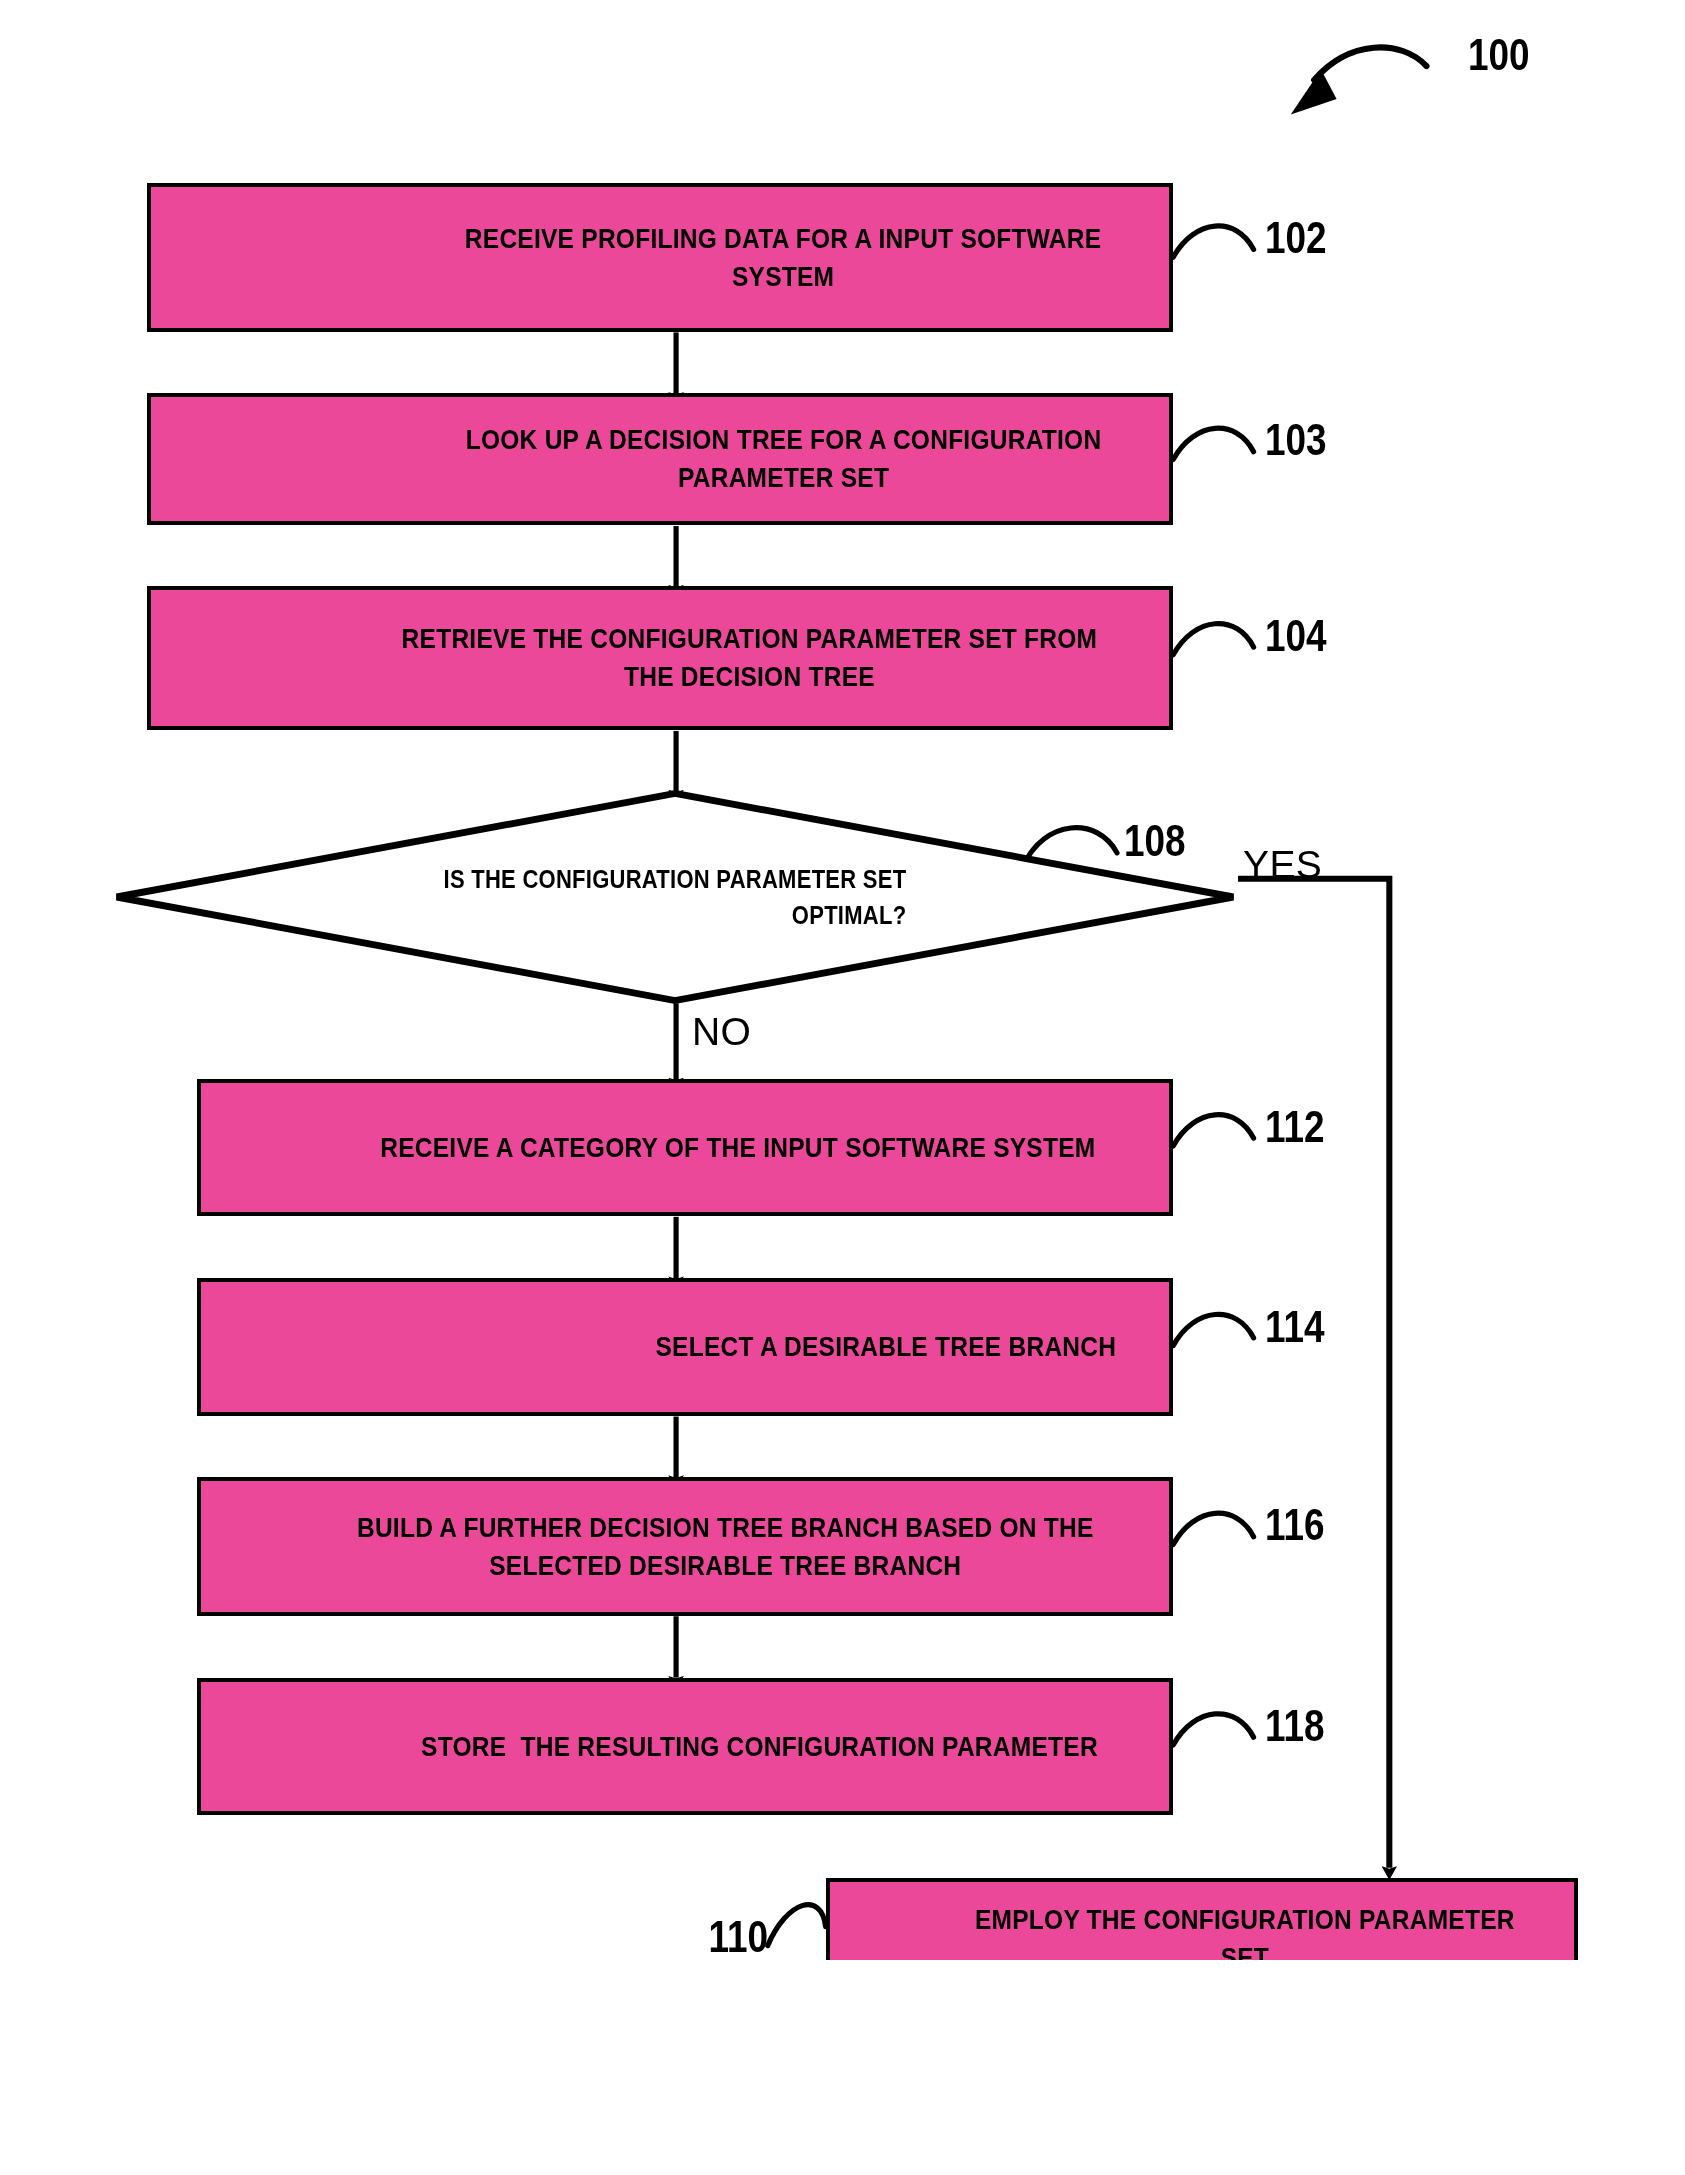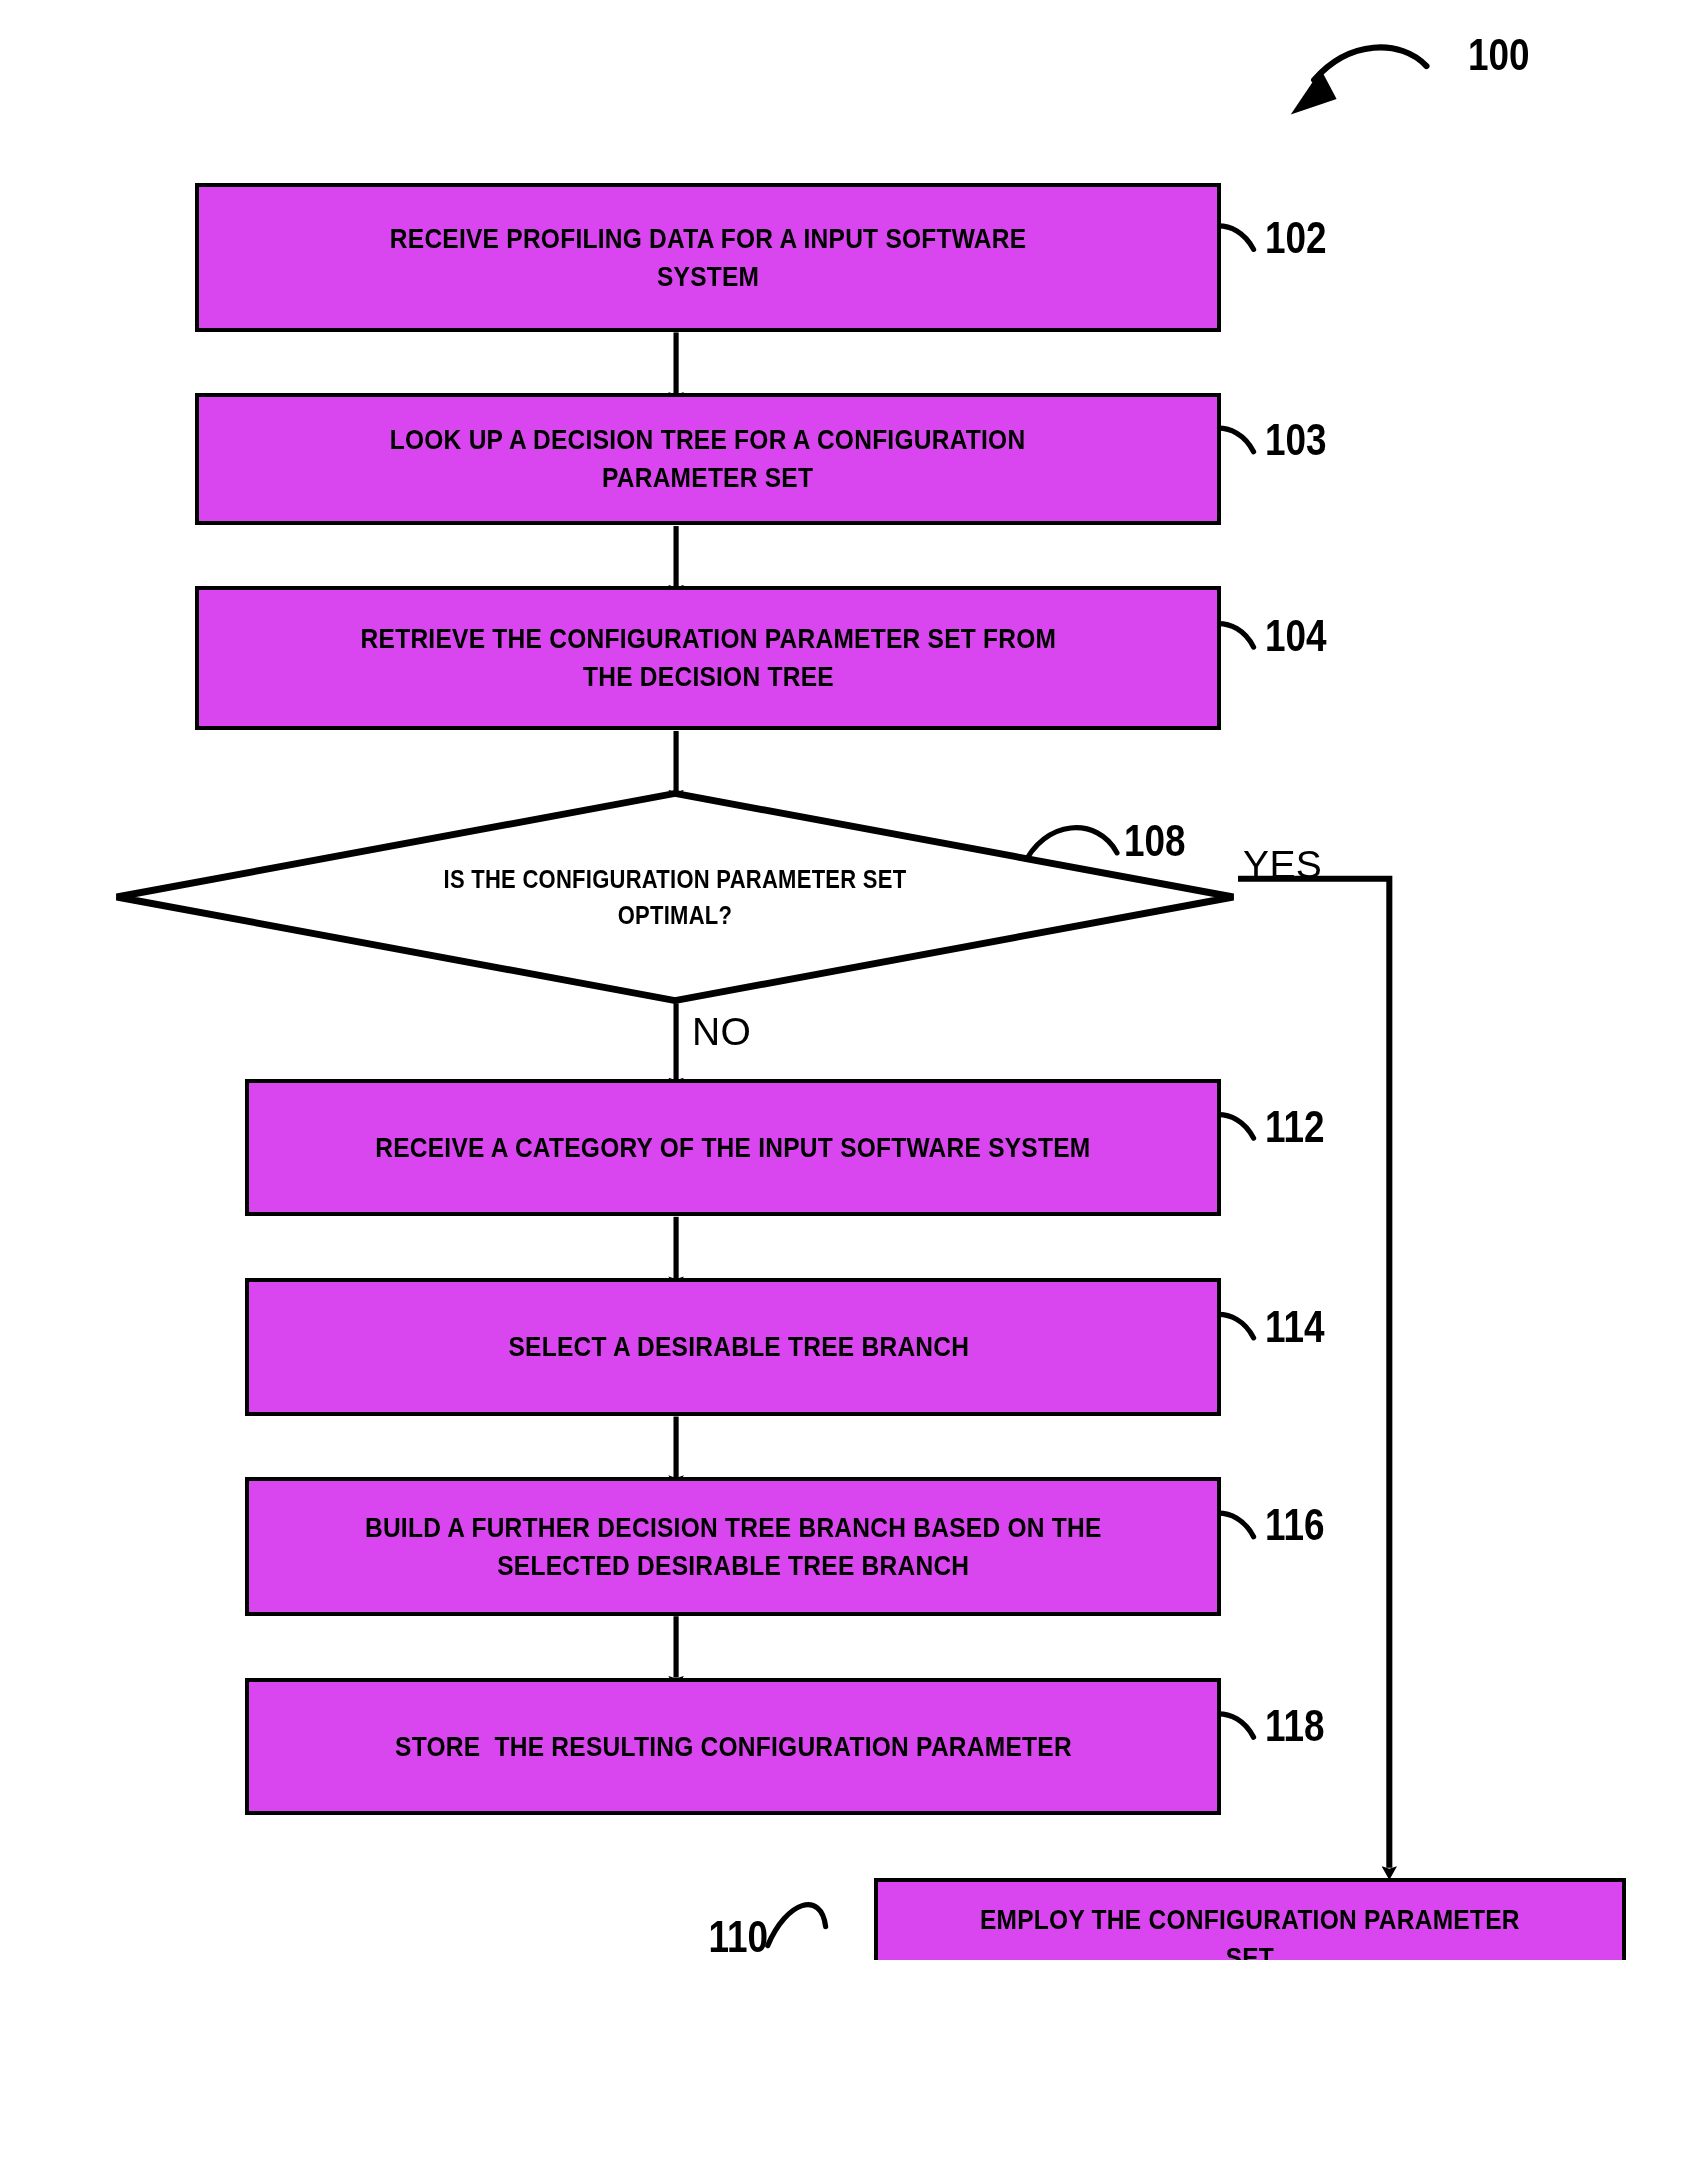--- a/index.html
+++ b/index.html
@@ -16,27 +16,26 @@
     width: 1685px;
     height: 1960px;
     background: #ffffff;
     overflow: hidden;
   }
   
   .box {
     position: absolute;
     box-sizing: border-box;
     border: 4.3px solid #000;
-    background: #d946ef;
+    background: #ec4899;
     display: flex;
     align-items: center;
-    justify-content: center;
+    justify-content: flex-end;
     text-align: center;
     padding: 3.5px 15.6px;
-    margin-left: 48px;
   }
   .box .txt {
     font-family: "Liberation Sans", sans-serif;
     font-weight: bold;
     font-size: 28.5px;
     line-height: 1.32;
     letter-spacing: 0.3px;
     transform: scaleX(0.86);
     transform-origin: center center;
     white-space: pre-wrap;
@@ -52,21 +51,21 @@
   }
   .diamond-label {
     position: absolute;
     left: 0;
     top: 0;
     width: 100%;
     height: 100%;
     display: flex;
     align-items: center;
     justify-content: center;
-    text-align: center;
+    text-align: right;
     pointer-events: none;
   }
   .diamond-label .txt {
     font-family: "Liberation Sans", sans-serif;
     font-weight: bold;
     font-size: 25px;
     line-height: 1.45;
     letter-spacing: 0.3px;
     transform: scaleX(0.88);
     white-space: pre-wrap;

